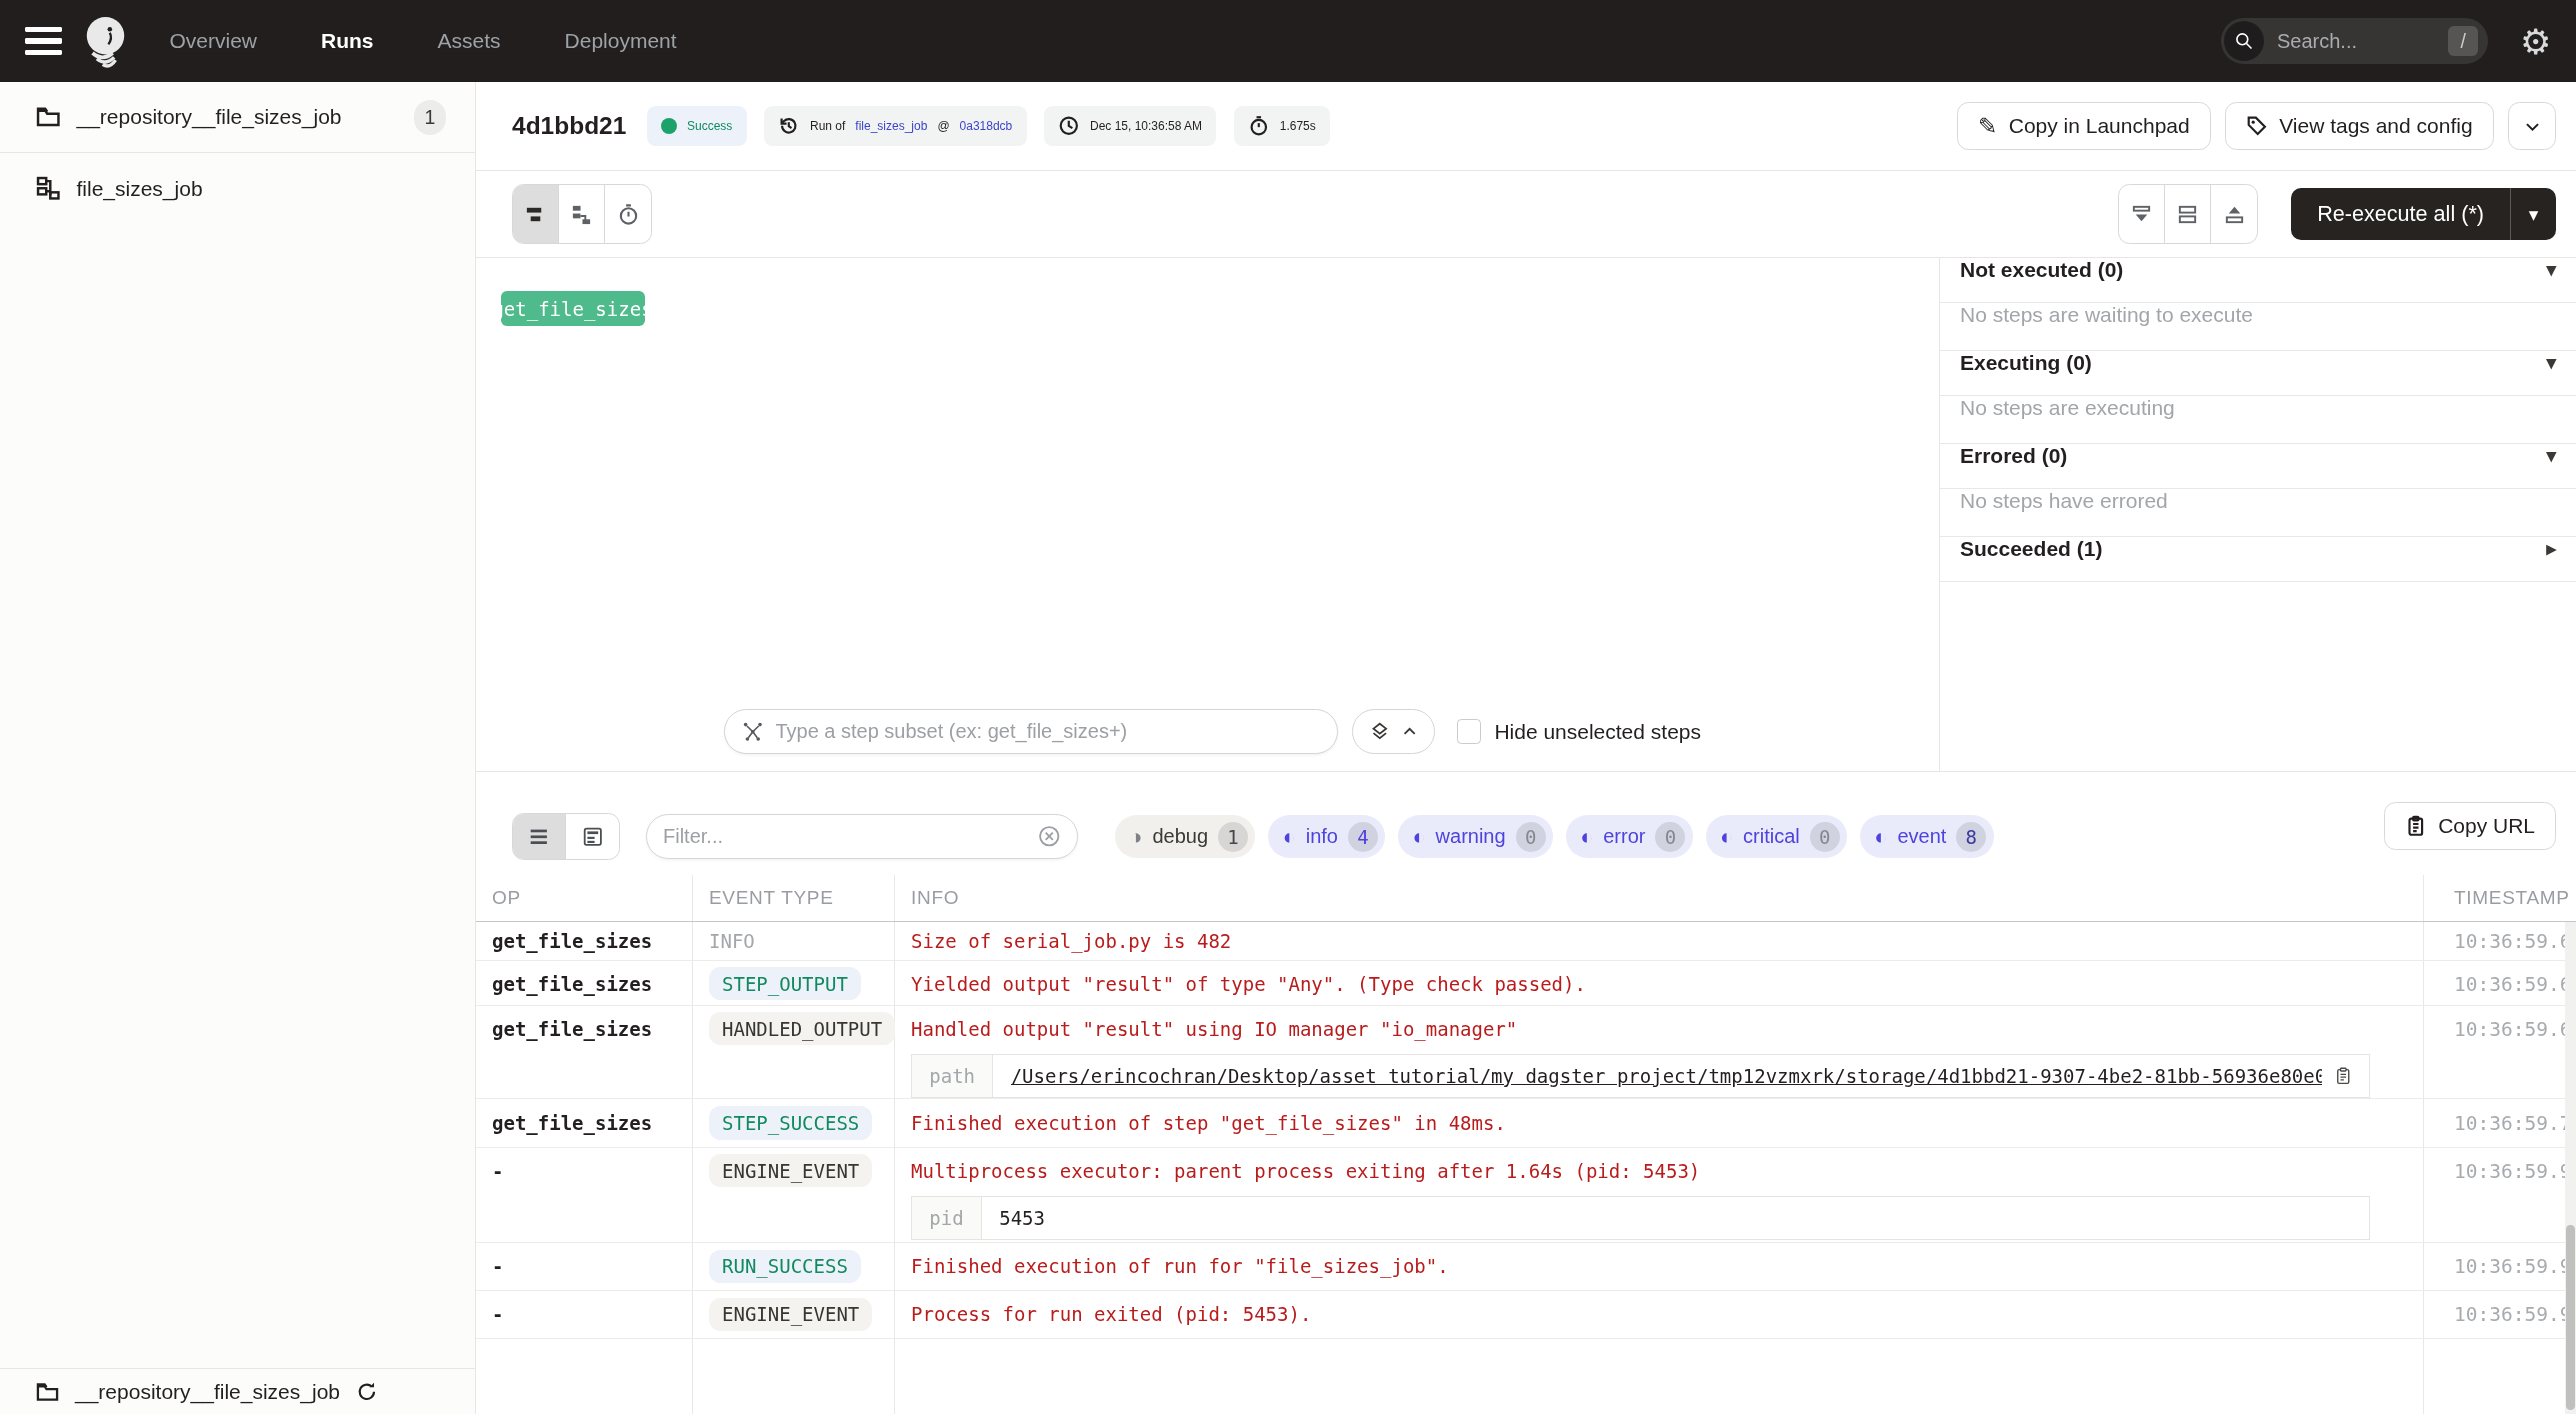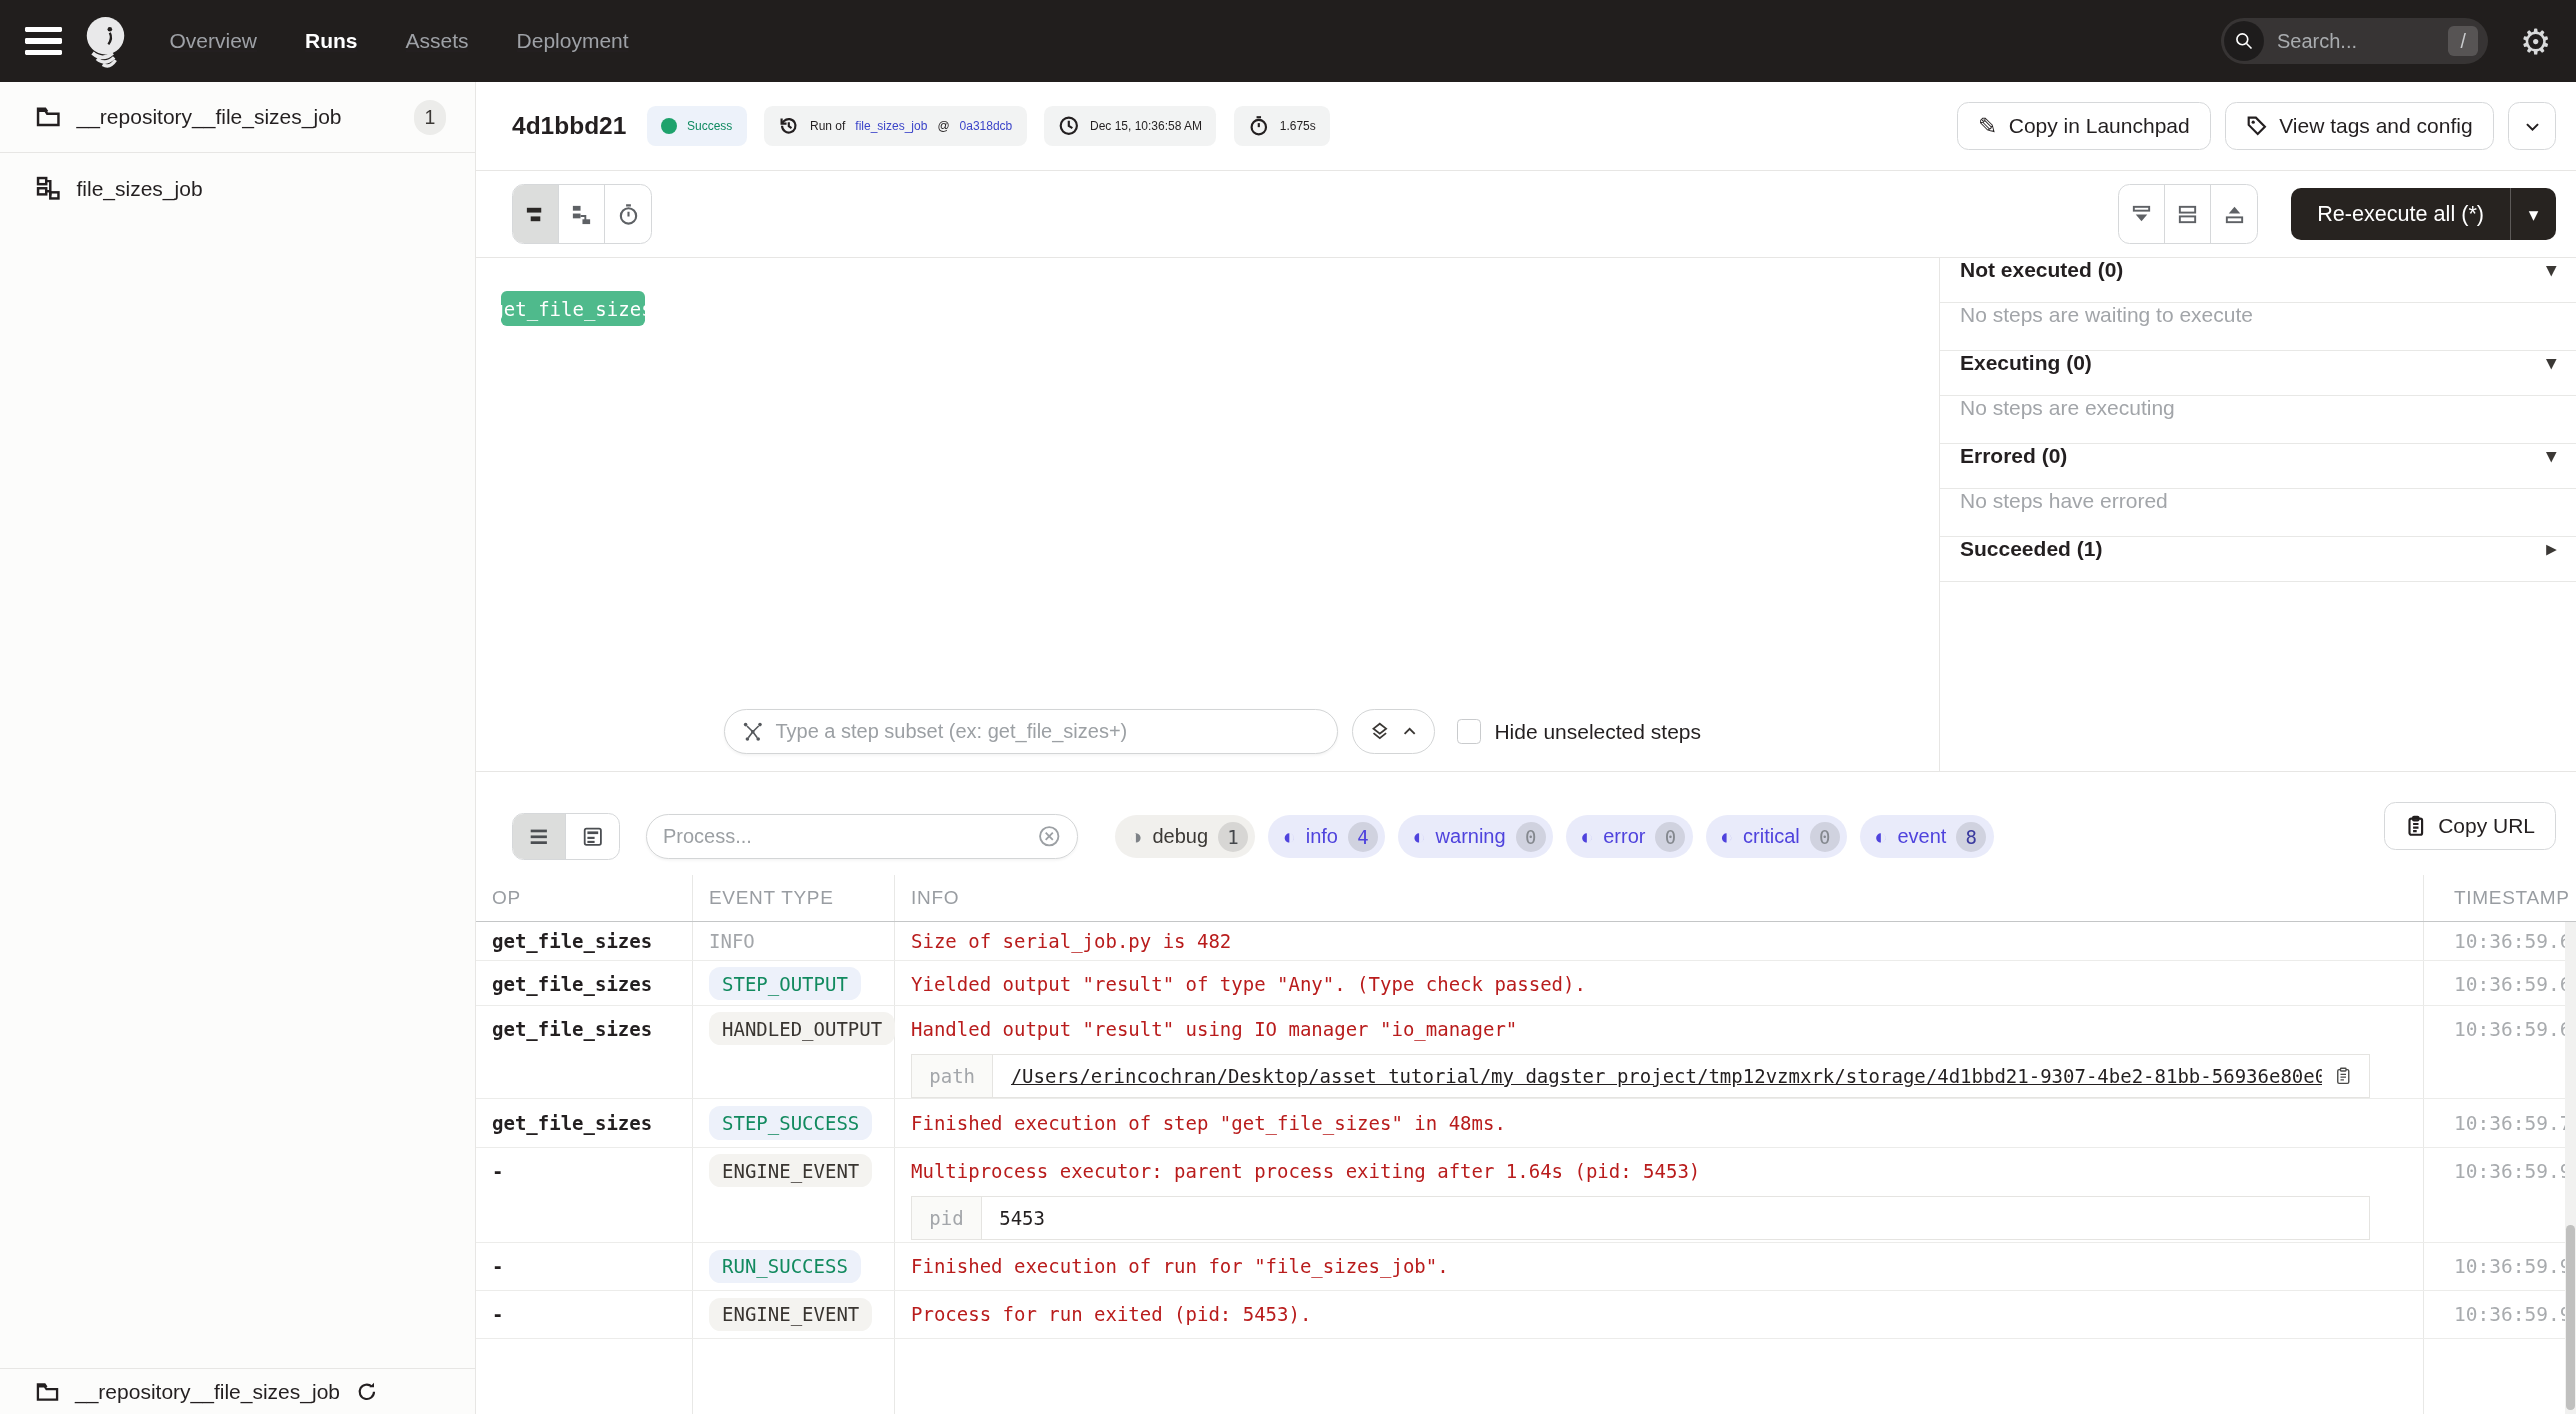--- a/index.html
+++ b/index.html
@@ -8,21 +8,21 @@
     font-family:"Liberation Sans",sans-serif;
     color:#231F20; background:#fff; font-size:21px;
   }
   svg { display:block; }
 
   
   .topnav { height:82px; background:#211E1D; display:flex; align-items:center; padding:0 24.5px; }
   .hamburger { width:37px; height:29px; display:flex; flex-direction:column; justify-content:space-between; cursor:pointer; margin-right:19px; }
   .hamburger span { display:block; height:5.8px; background:#fff; border-radius:1.4px; }
   .logo { width:49px; height:55px; margin-right:40px; }
-  .nav-links { display:flex; gap:48px;text-decoration:underline; }
+  .nav-links { display:flex; gap:64px;text-decoration:underline; }
   .nav-link { color:#9EA1A6; font-size:21px; cursor:pointer; }
   .nav-link.active { color:#fff; font-weight:700; }
   .nav-right { margin-left:auto; display:flex; align-items:center; gap:32px; }
   .search-pill { width:267px; height:46px; background:rgba(255,255,255,0.10); border-radius:23px; display:flex; align-items:center; position:relative;justify-content:center; }
   .search-circle { width:40px; height:40px; border-radius:50%; background:rgba(0,0,0,0.45); margin-left:2.9px; display:flex; align-items:center; justify-content:center; }
   .search-placeholder { color:#A9ACAF; font-size:20px; margin-left:13px; flex:1; }
   .slash-key { width:30px; height:30px; border-radius:5.8px; background:rgba(255,255,255,0.16); color:#C9CBCD; font-size:19.5px; display:flex; align-items:center; justify-content:center; margin-right:10px; }
   .gear { color:#D9DADB; font-size:35px; line-height:1; cursor:pointer; }
 
   
@@ -364,21 +364,21 @@
           <div>
             <svg width="21.6" height="21.6" viewBox="0 0 24 24">
                 <rect x="3" y="3" width="18" height="18" rx="2" stroke="currentColor" stroke-width="2" fill="none"></rect>
                 <rect x="6" y="6" width="12" height="3" fill="currentColor"></rect>
                 <rect x="6" y="12" width="8" height="2.4" fill="currentColor"></rect>
                 <rect x="6" y="16.5" width="8" height="2.4" fill="currentColor"></rect>
               </svg>
           </div>
         </div>
         <div class="filter-input">
-          <span class="filter-placeholder">Process...</span>
+          <span class="filter-placeholder">Filter...</span>
           <svg width="24.5" height="24.5" viewBox="0 0 24 24">
               <circle cx="12" cy="12" r="9" stroke="#9CA0A4" stroke-width="1.8" fill="none"></circle>
               <path d="M8.5 8.5 l7 7 M15.5 8.5 l-7 7" stroke="#9CA0A4" stroke-width="1.8"></path>
             </svg>
         </div>
         <div class="chips" id="chips">
             <div class="chip off">
               <span class="toggle">◑</span>
               <span>debug</span>
               <span class="cnt" style="color: rgb(68, 71, 75);">1</span>

